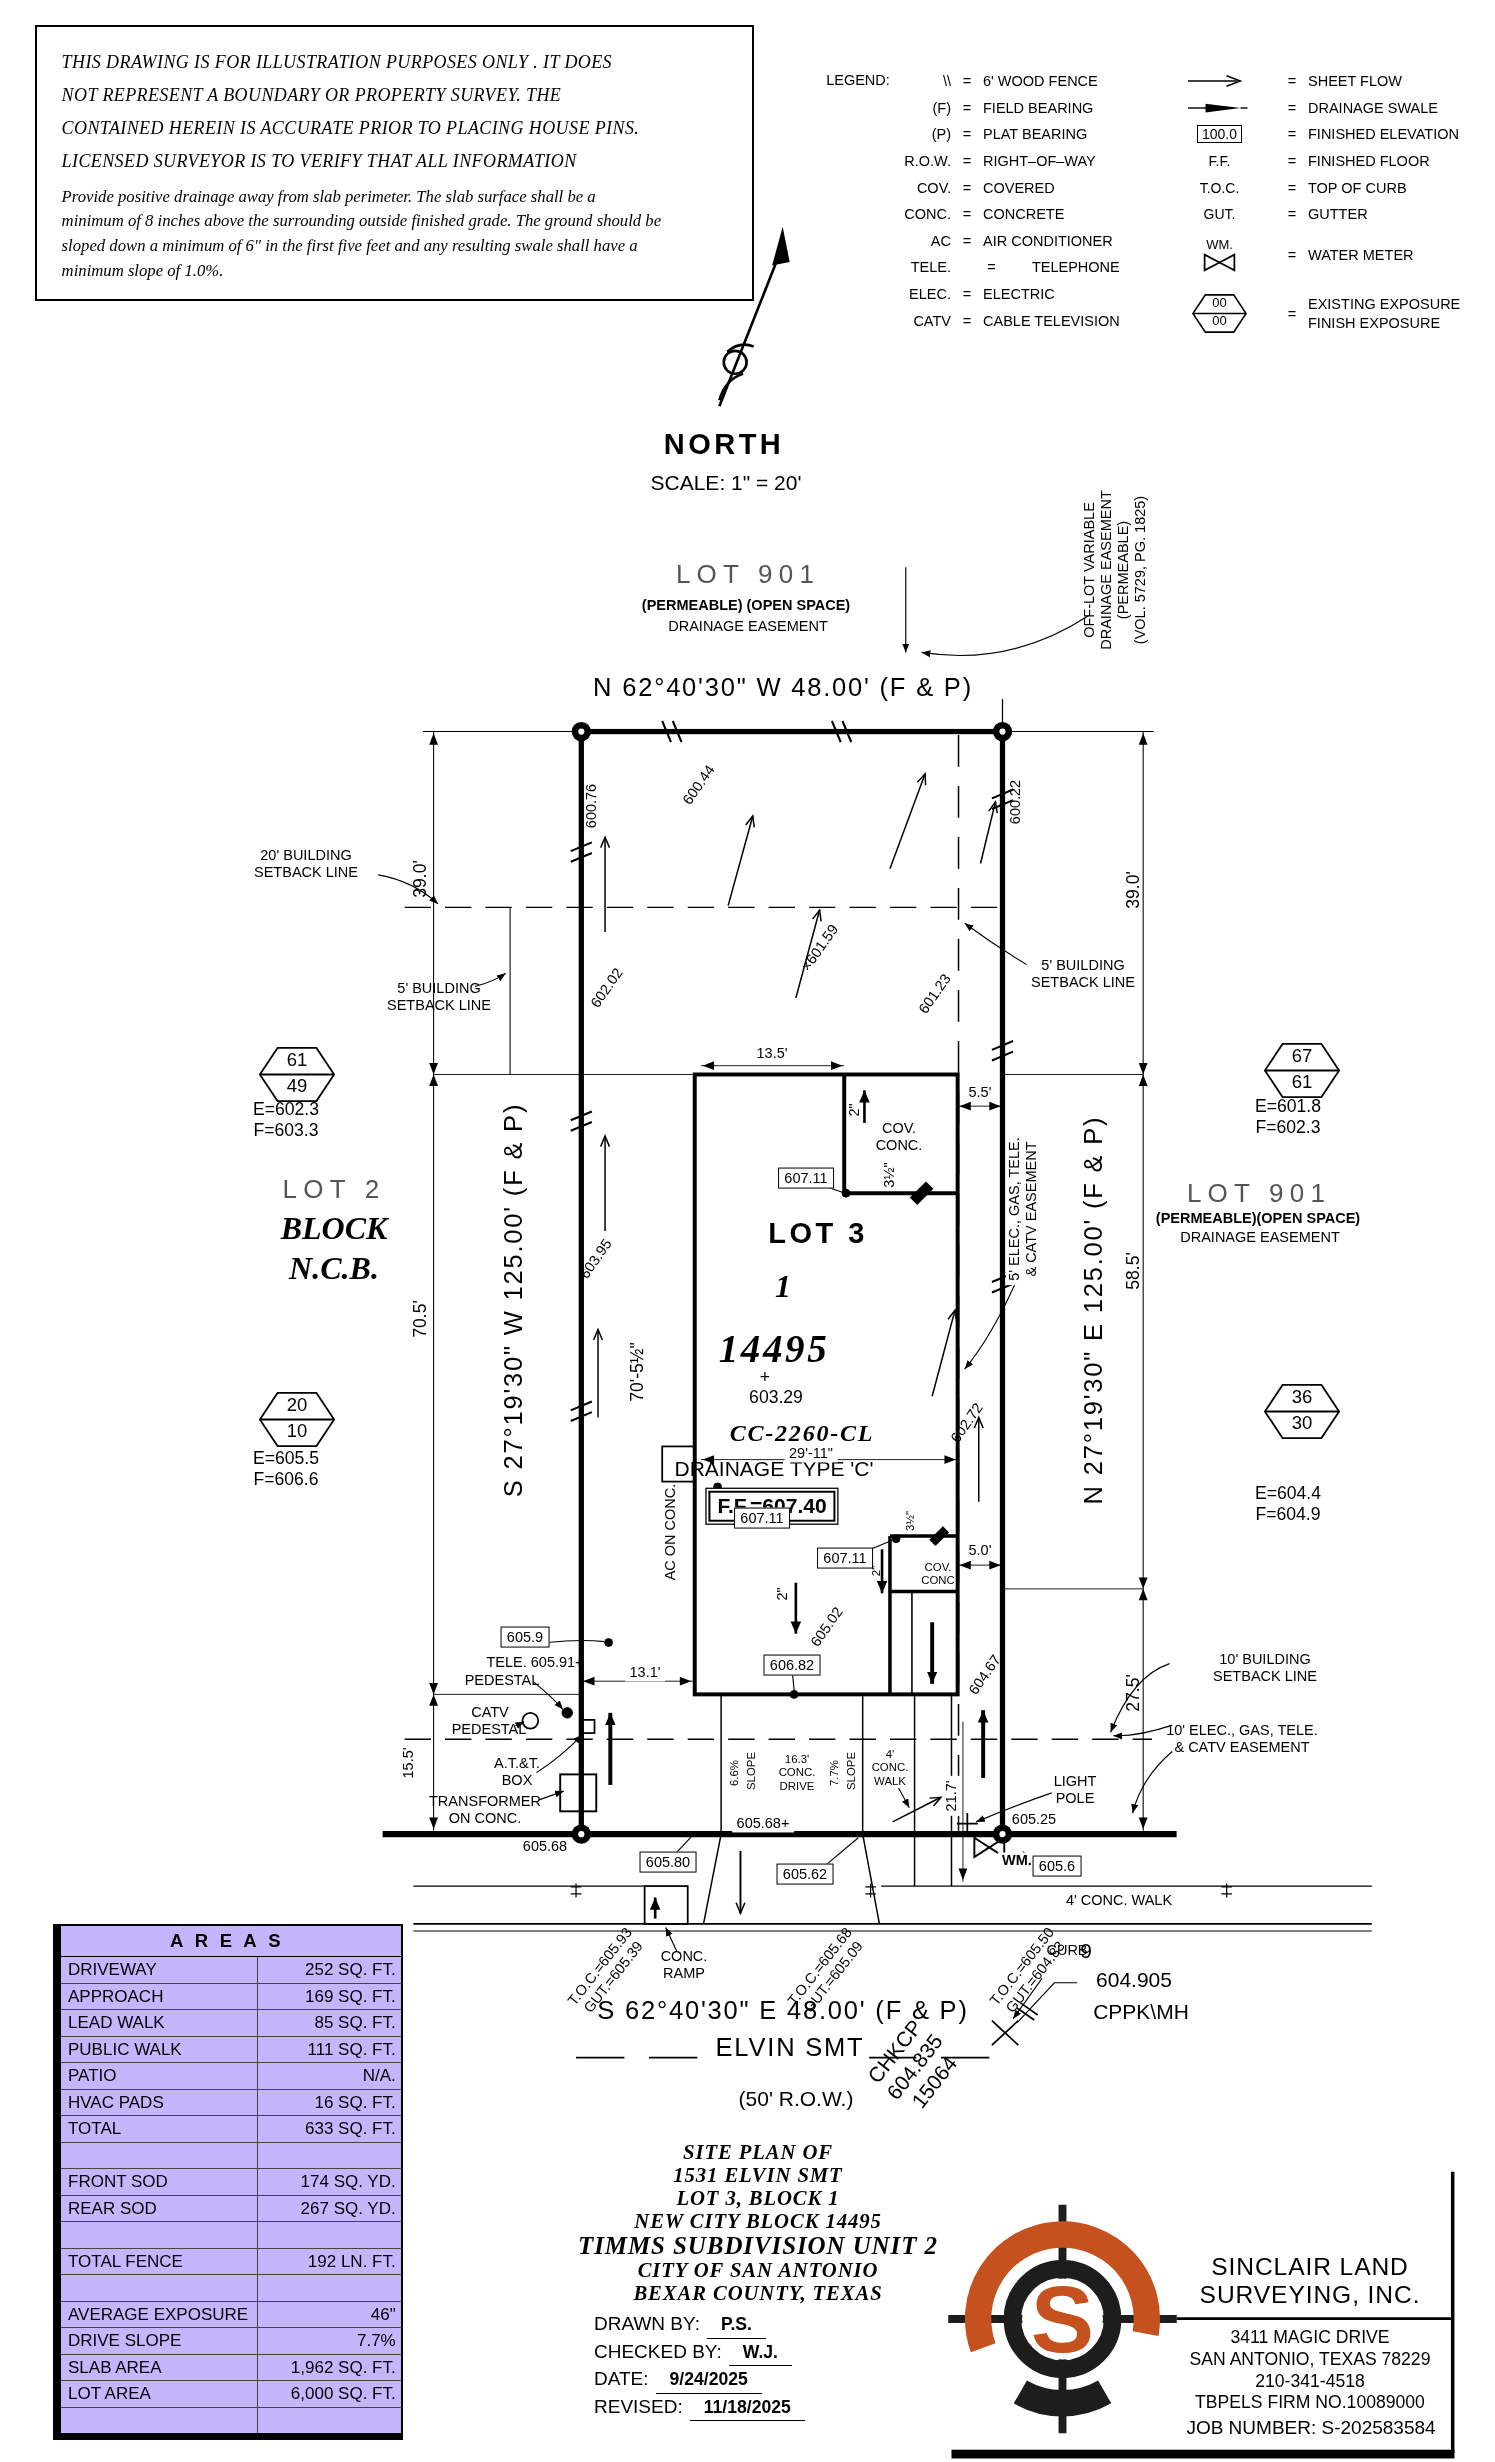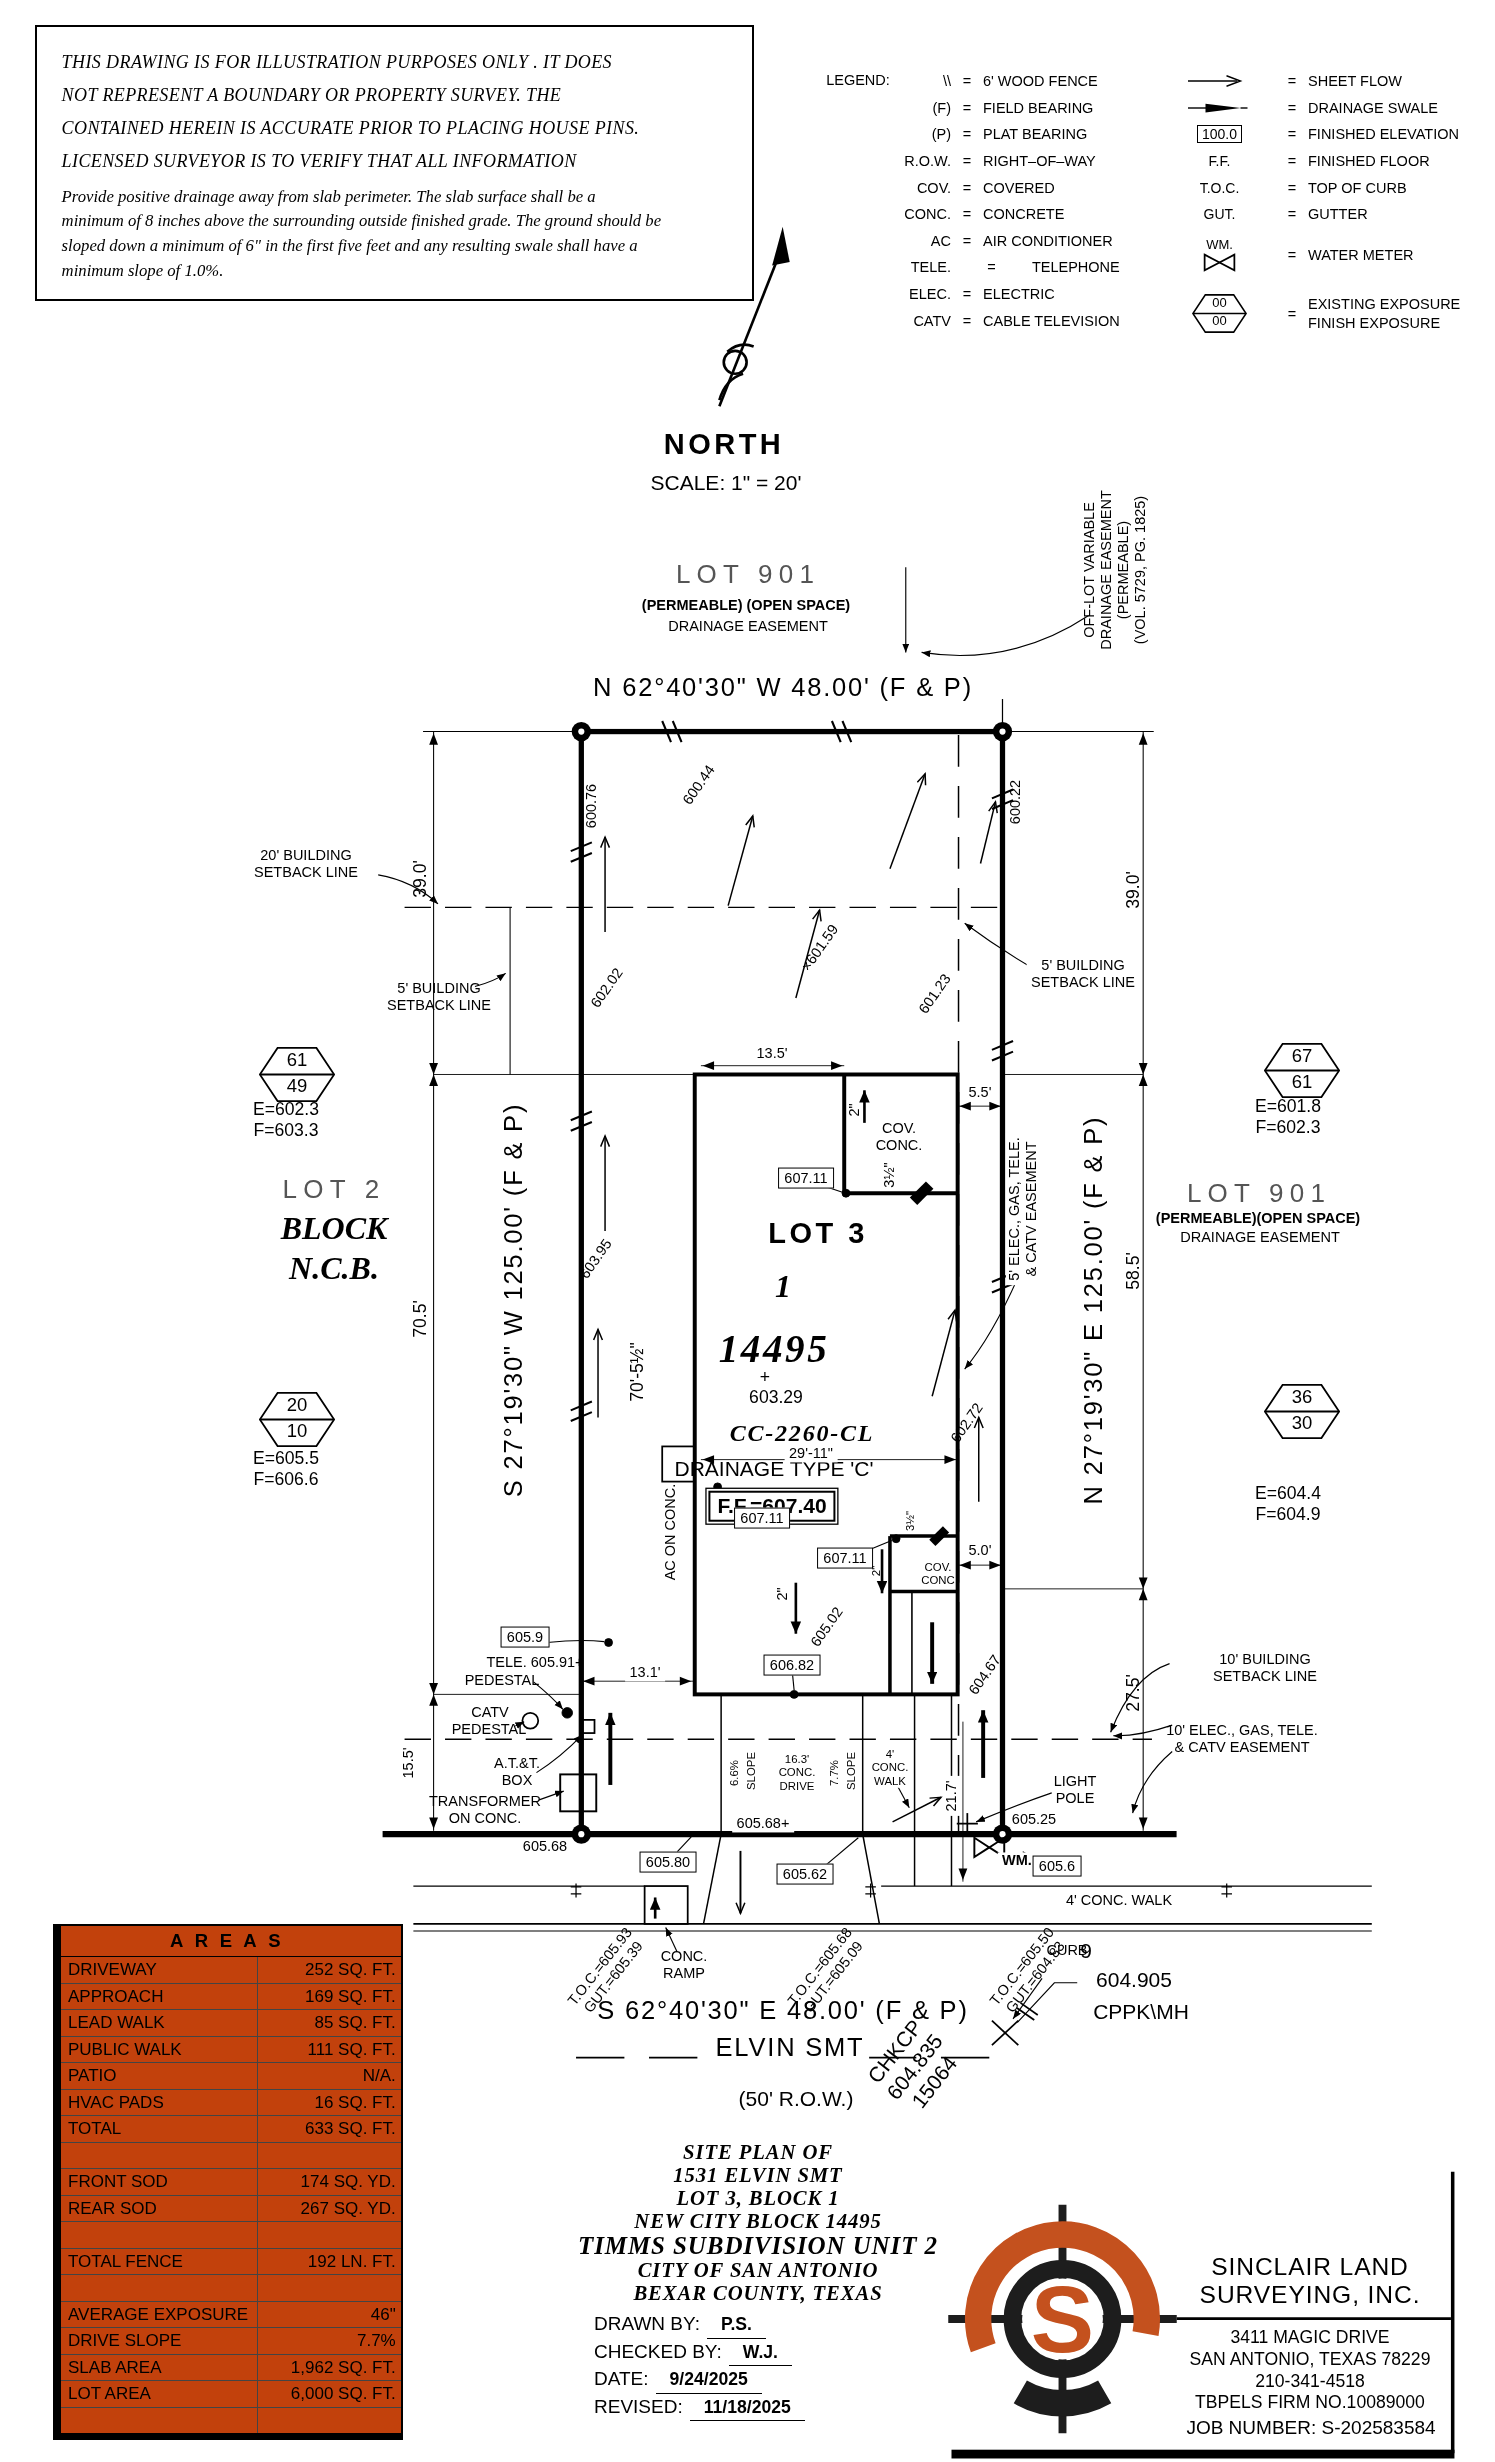--- a/index.html
+++ b/index.html
@@ -33,21 +33,21 @@
   .lgrow{display:flex;align-items:center;}
   .lgrow .sym{width:65px;text-align:right;font-size:14.5px;white-space:pre;}
   .lgrow .eq{width:32px;text-align:center;font-size:14.5px;}
   .lgrow .lab{font-size:14.5px;white-space:pre;line-height:1.25;}
   #legendL{position:absolute;left:886px;top:68px;}
   #legendR{position:absolute;left:1163px;top:68px;}
   #legendR .sym2{width:113px;display:flex;justify-content:center;align-items:center;flex-direction:column;}
   .lgbox{border:1.3px solid #000;padding:0 3.5px;font-size:14px;}
   
   #areas{position:absolute;left:53px;top:1924px;width:350px;box-sizing:border-box;
-         border:2.2px solid #000;border-left:8px solid #000;border-bottom:7px solid #000;background:#c2410c;}
+         border:2.2px solid #000;border-left:8px solid #000;border-bottom:7px solid #000;background:#c4b5fd;}
   #areas .ttl{height:30px;line-height:30px;text-align:center;font-size:18.5px;letter-spacing:11.4px;
               border-bottom:1.8px solid #000;font-weight:600;}
   .arow{display:flex;height:25.5px;line-height:25.5px;border-top:1.3px solid #444;font-size:17px;}
   .arow:first-of-type{border-top:none;}
   .arow .al{width:58%;padding-left:7px;border-right:1.3px solid #444;box-sizing:border-box;white-space:nowrap;}
   .arow .av{flex:1;text-align:right;padding-right:5.3px;white-space:nowrap;}
   
   #titleblock{position:absolute;left:494px;top:2141px;width:528px;text-align:center;}
   #titleblock .tl{font-family:"Liberation Serif",serif;font-style:italic;font-weight:bold;font-size:20.7px;
                   line-height:23px;letter-spacing:0.9px;}

